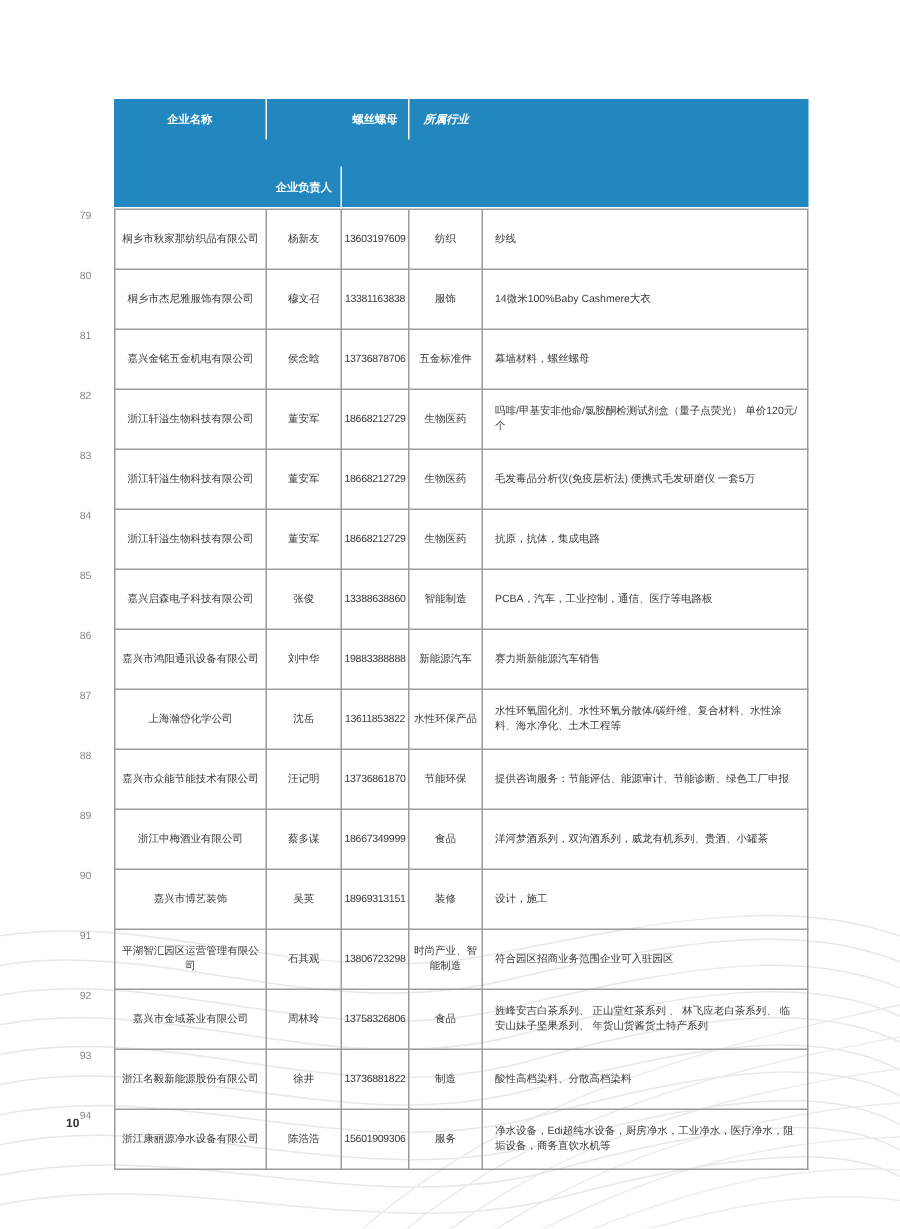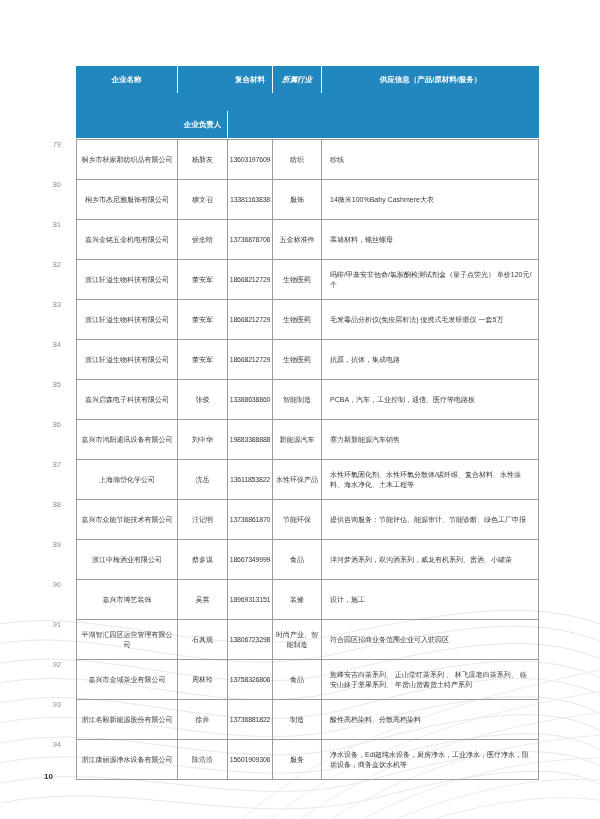--- a/index.html
+++ b/index.html
@@ -47,21 +47,21 @@
   .c-contact{width:50px;}
   .c-phone{width:45px;padding:4px 0;letter-spacing:-0.2px;}
   .c-industry{width:49px;}
   .c-supply{width:217px;justify-content:flex-start;text-align:left;padding:4px 6px 4px 8px;}
   .h-name{width:102px;}
   .h-contact{width:50px;margin-top:45px;}
   .h-phone{width:45px;}
   .h-industry{width:49px;font-style:italic;}
   .h-supply{width:217px;}
   .page-number{
-    position:absolute;left:44px;top:772px;font-size:8px;font-weight:bold;
+    position:absolute;left:44px;top:744px;font-size:8px;font-weight:bold;
     color:#333;z-index:1;
   }
 </style>
 </head>
 <body>
 
 <svg class="waves" viewBox="0 0 600 819" fill="none" stroke-width="1">
   <g stroke="#e8e8e8">
     <path d="M-20,628 C90,600 200,662 330,636 S540,596 620,632"></path>
     <path d="M-20,648 C90,618 205,684 335,654 S545,612 620,650"></path>
@@ -82,23 +82,22 @@
     <path d="M342,830 C432,780 520,756 620,758"></path>
     <path d="M370,830 C460,790 542,772 620,782"></path>
     <path d="M398,830 C488,800 560,790 620,804"></path>
   </g>
 </svg>
 
 <div class="table">
   <div class="header-row">
     <div class="hcell h-name">企业名称</div>
     <div class="hcell h-contact">企业负责人</div>
-    <div class="hcell h-phone">复合材料</div>
+    <div class="hcell h-phone">螺丝螺母</div>
     <div class="hcell h-industry">所属行业</div>
-    <div class="hcell h-supply">供应信息（产品/原材料/服务）</div>
   </div>
   <div class="tbody" id="table-body">
   <div class="row">
     <div class="cell num">79</div>
     <div class="cell c-name">桐乡市秋家那纺织品有限公司</div>
     <div class="cell c-contact">杨新友</div>
     <div class="cell c-phone">13603197609</div>
     <div class="cell c-industry">纺织</div>
     <div class="cell c-supply">纱线</div>
   </div>

